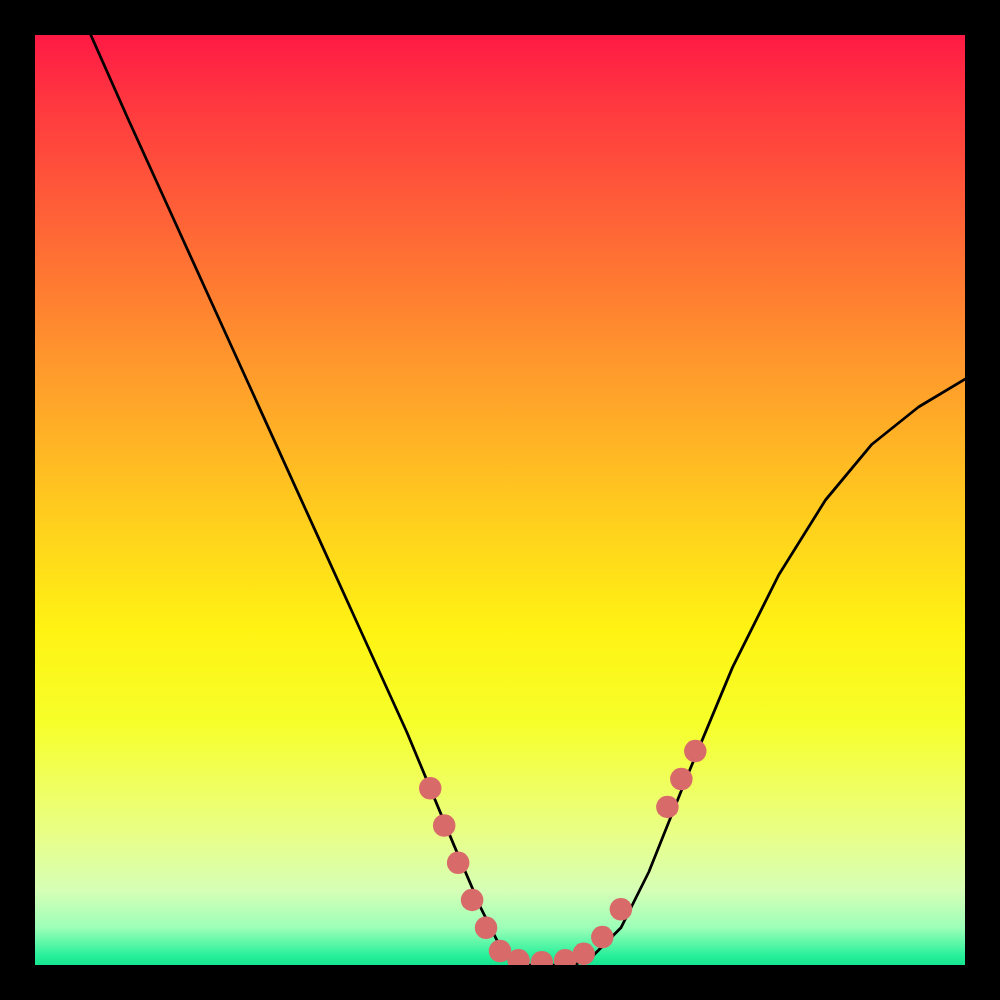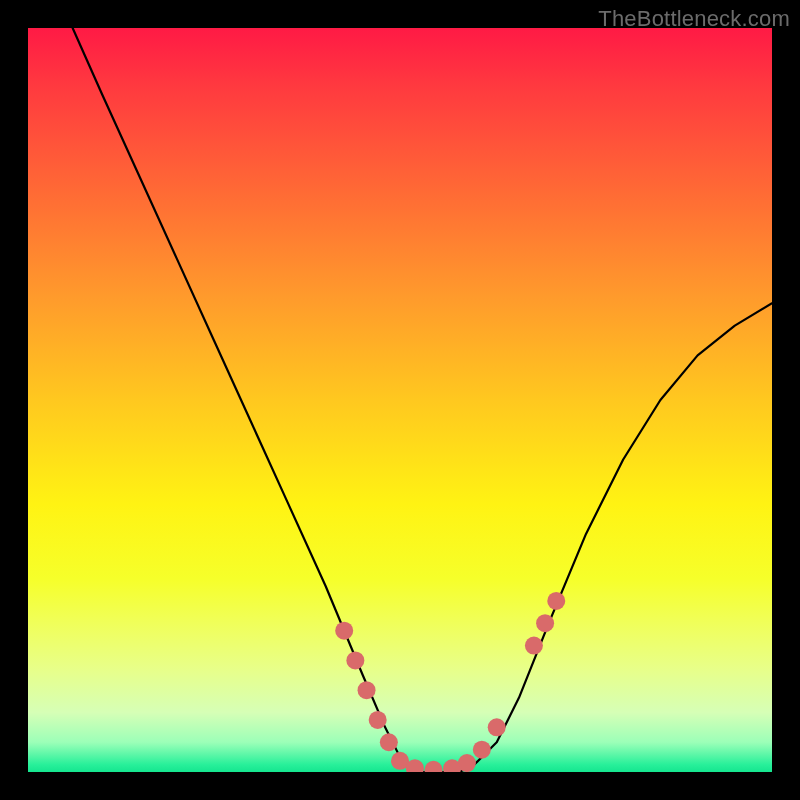--- a/index.html
+++ b/index.html
@@ -70,14 +70,13 @@
         <circle cx="405.48" cy="741.77" r="9" fill="#d96a6a"></circle>
         <circle cx="424.08" cy="740.28" r="9" fill="#d96a6a"></circle>
         <circle cx="438.96" cy="735.07" r="9" fill="#d96a6a"></circle>
         <circle cx="453.84" cy="721.68" r="9" fill="#d96a6a"></circle>
         <circle cx="468.72" cy="699.36" r="9" fill="#d96a6a"></circle>
         <circle cx="505.92" cy="617.52" r="9" fill="#d96a6a"></circle>
         <circle cx="517.08" cy="595.20" r="9" fill="#d96a6a"></circle>
         <circle cx="528.24" cy="572.88" r="9" fill="#d96a6a"></circle>
       </svg>
   </div>
-  <div class="watermark">TheBottleneck.com</div>
 </div>
 
 </body></html>

